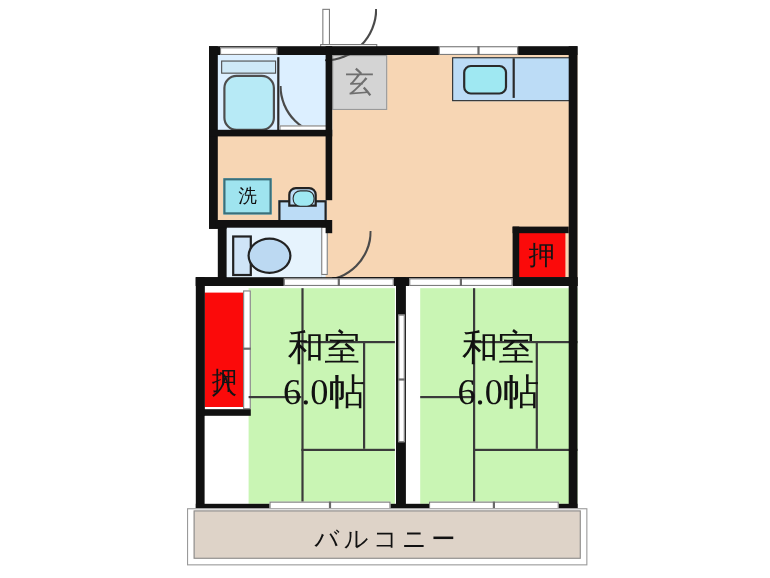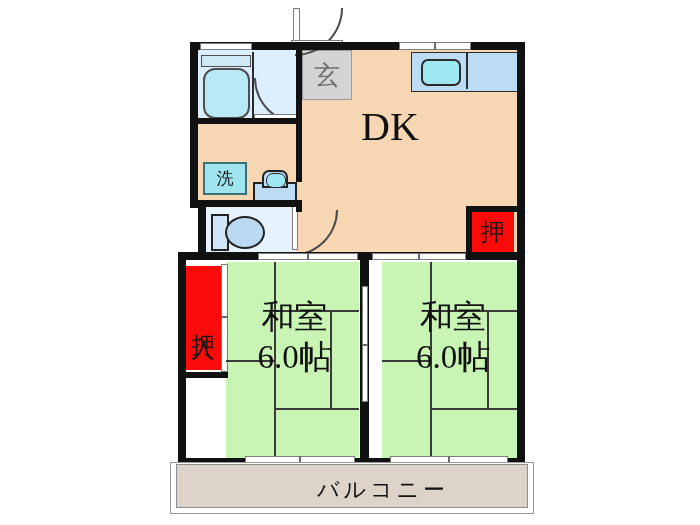--- a/index.html
+++ b/index.html
@@ -180,23 +180,22 @@
   <div class="slide" style="left:390px;top:456px;width:118px;height:9px;"></div>
   <div class="mull" style="left:448px;top:456px;width:1.5px;height:9px;"></div>
 
   <div class="slide" style="left:399px;top:42px;width:72px;height:8px;"></div>
   <div class="mull" style="left:434px;top:42px;width:1.5px;height:8px;"></div>
 
   <div class="slide" style="left:200px;top:43px;width:52px;height:7px;"></div>
 
   <div class="balcony-outer" style="left:170px;top:462px;width:364px;height:52px;"></div>
   <div class="balcony" style="left:176px;top:464px;width:352px;height:44px;"></div>
-  <div class="blabel" style="left:176px;top:475px;width:352px;font-size:22px;padding-left:31px;">バルコニー</div>
-
-  <div class="rlabel" style="left:300px;top:106px;width:180px;font-size:40px;">DK</div>
+  <div class="blabel" style="left:176px;top:475px;width:352px;font-size:22px;">バルコニー</div>
+
 
   <div class="rlabel" style="left:222px;top:300px;width:145px;font-size:33px;">和室</div>
   <div class="rlabel" style="left:222px;top:340px;width:145px;font-size:33px;">6.0帖</div>
 
   <div class="rlabel" style="left:378px;top:300px;width:150px;font-size:33px;">和室</div>
   <div class="rlabel" style="left:378px;top:340px;width:150px;font-size:33px;">6.0帖</div>
 
 </div>
 
 </body></html>

